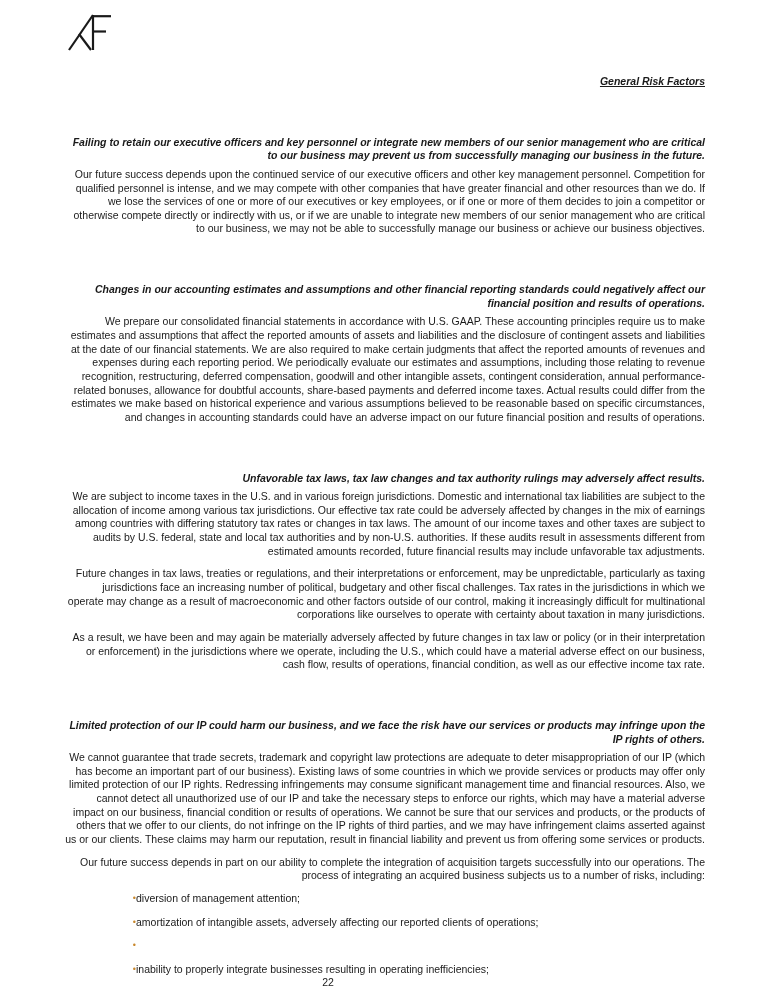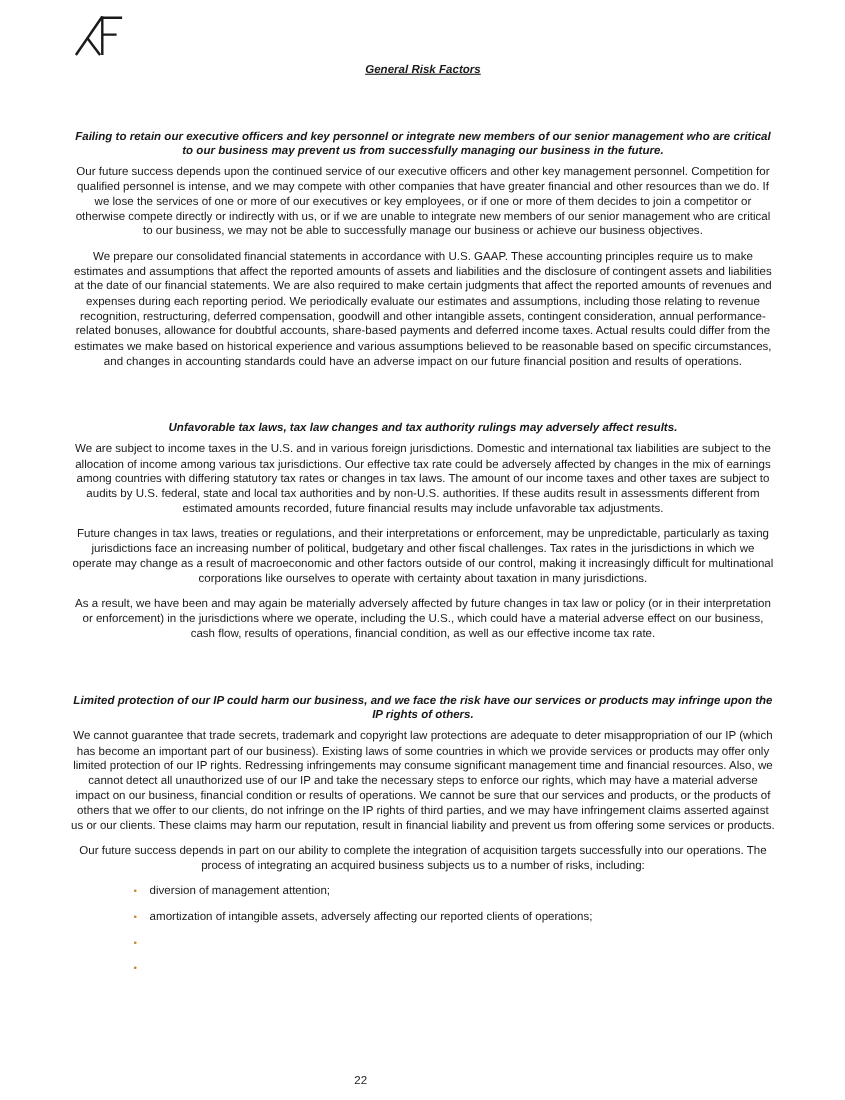--- a/index.html
+++ b/index.html
@@ -13,26 +13,26 @@
   }
   .logo {
     position: absolute;
     top: 13px;
     left: 66px;
     width: 48px;
     height: 40px;
   }
   .content {
     position: absolute;
-    top: 57px;
+    top: 75px;
     left: 64px;
     width: 641px;
     font-size: 10.5px;
     line-height: 1.3;
-    text-align: center;
+    text-align: right;
   }
   .section-title {
     font-size: 10.5px;
     font-weight: bold;
     font-style: italic;
     text-decoration: underline;
     margin-bottom: 10px;
   }
   .risk-heading {
     font-size: 10.5px;
@@ -87,20 +87,21 @@
     </svg>
   </div>
 
   <div class="content">
 
     <div class="section-title">General Risk Factors</div>
 
     <div class="risk-heading">Failing to retain our executive officers and key personnel or integrate new members of our senior management who are critical to our business may prevent us from successfully managing our business in the future.</div>
     <p class="body-para">Our future success depends upon the continued service of our executive officers and other key management personnel. Competition for qualified personnel is intense, and we may compete with other companies that have greater financial and other resources than we do. If we lose the services of one or more of our executives or key employees, or if one or more of them decides to join a competitor or otherwise compete directly or indirectly with us, or if we are unable to integrate new members of our senior management who are critical to our business, we may not be able to successfully manage our business or achieve our business objectives.</p>
 
+    <div class="risk-heading">Changes in our accounting estimates and assumptions and other financial reporting standards could negatively affect our financial position and results of operations.</div>
     <p class="body-para">We prepare our consolidated financial statements in accordance with U.S. GAAP. These accounting principles require us to make estimates and assumptions that affect the reported amounts of assets and liabilities and the disclosure of contingent assets and liabilities at the date of our financial statements. We are also required to make certain judgments that affect the reported amounts of revenues and expenses during each reporting period. We periodically evaluate our estimates and assumptions, including those relating to revenue recognition, restructuring, deferred compensation, goodwill and other intangible assets, contingent consideration, annual performance-related bonuses, allowance for doubtful accounts, share-based payments and deferred income taxes. Actual results could differ from the estimates we make based on historical experience and various assumptions believed to be reasonable based on specific circumstances, and changes in accounting standards could have an adverse impact on our future financial position and results of operations.</p>
 
     <div class="risk-heading">Unfavorable tax laws, tax law changes and tax authority rulings may adversely affect results.</div>
     <p class="body-para">We are subject to income taxes in the U.S. and in various foreign jurisdictions. Domestic and international tax liabilities are subject to the allocation of income among various tax jurisdictions. Our effective tax rate could be adversely affected by changes in the mix of earnings among countries with differing statutory tax rates or changes in tax laws. The amount of our income taxes and other taxes are subject to audits by U.S. federal, state and local tax authorities and by non-U.S. authorities. If these audits result in assessments different from estimated amounts recorded, future financial results may include unfavorable tax adjustments.</p>
     <p class="body-para">Future changes in tax laws, treaties or regulations, and their interpretations or enforcement, may be unpredictable, particularly as taxing jurisdictions face an increasing number of political, budgetary and other fiscal challenges. Tax rates in the jurisdictions in which we operate may change as a result of macroeconomic and other factors outside of our control, making it increasingly difficult for multinational corporations like ourselves to operate with certainty about taxation in many jurisdictions.</p>
     <p class="body-para">As a result, we have been and may again be materially adversely affected by future changes in tax law or policy (or in their interpretation or enforcement) in the jurisdictions where we operate, including the U.S., which could have a material adverse effect on our business, cash flow, results of operations, financial condition, as well as our effective income tax rate.</p>
 
     <div class="risk-heading">Limited protection of our IP could harm our business, and we face the risk have our services or products may infringe upon the IP rights of others.</div>
     <p class="body-para">We cannot guarantee that trade secrets, trademark and copyright law protections are adequate to deter misappropriation of our IP (which has become an important part of our business). Existing laws of some countries in which we provide services or products may offer only limited protection of our IP rights. Redressing infringements may consume significant management time and financial resources. Also, we cannot detect all unauthorized use of our IP and take the necessary steps to enforce our rights, which may have a material adverse impact on our business, financial condition or results of operations. We cannot be sure that our services and products, or the products of others that we offer to our clients, do not infringe on the IP rights of third parties, and we may have infringement claims asserted against us or our clients. These claims may harm our reputation, result in financial liability and prevent us from offering some services or products.</p>
 
@@ -113,20 +114,21 @@
       </li>
       <li>
         <span class="bullet-marker">•</span>
         <span>amortization of intangible assets, adversely affecting our reported clients of operations;</span>
       </li>
       <li>
         <span class="bullet-marker">•</span>
       </li>
       <li>
         <span class="bullet-marker">•</span>
+        <span>inability to properly integrate businesses resulting in operating inefficiencies;</span>
       </li>
     </ul>
 
   </div>
 
   <div class="page-number">22</div>
 
 </div>
 
 </body></html>

